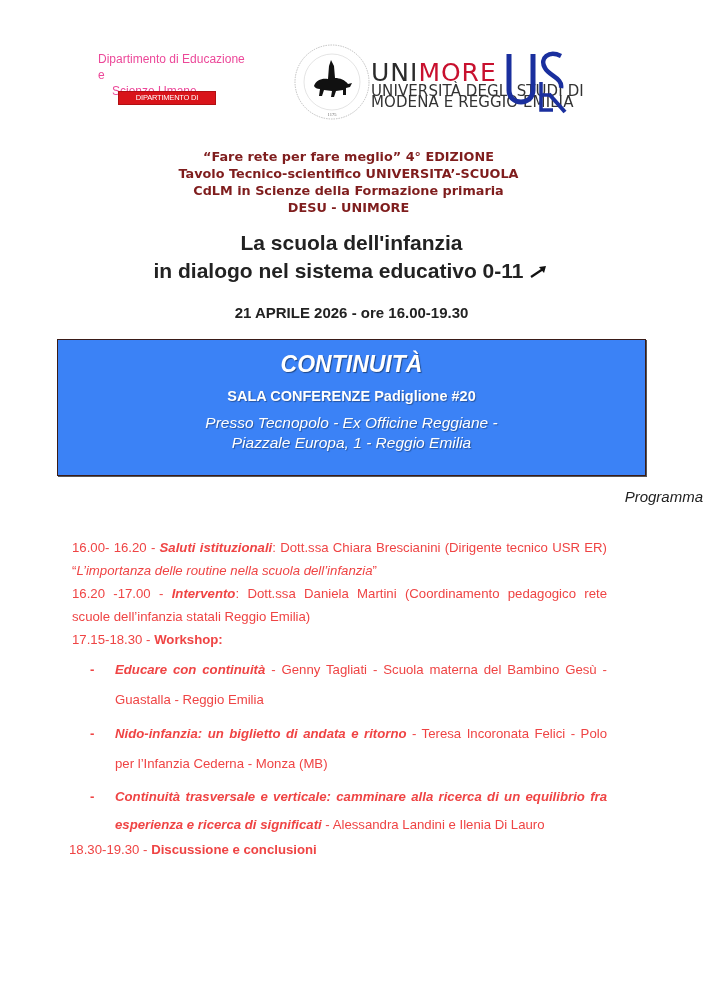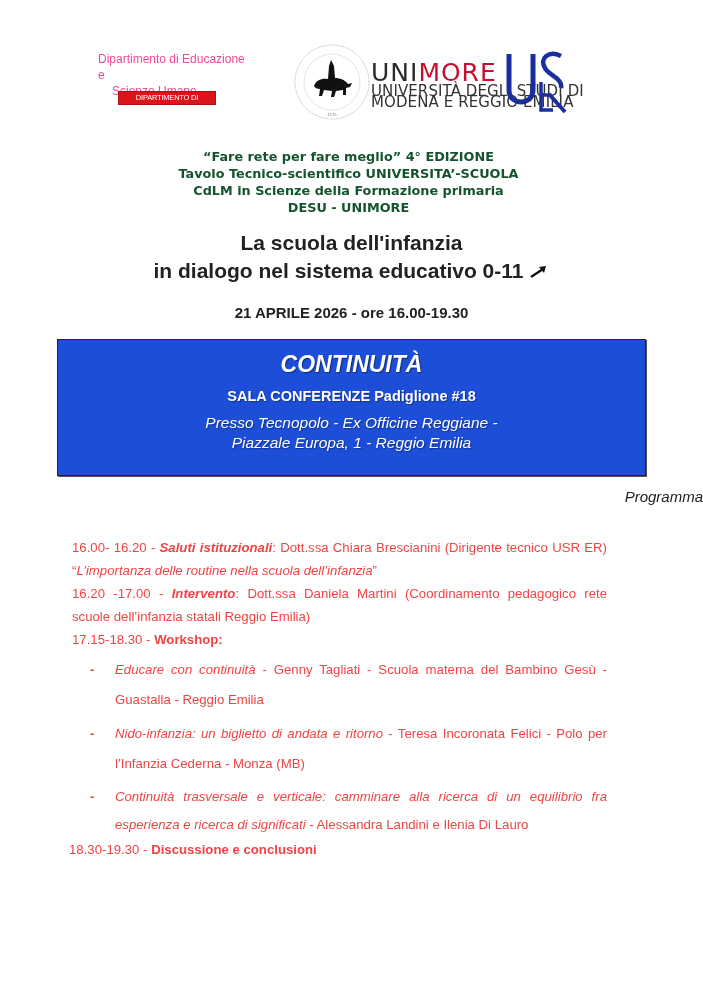--- a/index.html
+++ b/index.html
@@ -17,47 +17,47 @@
   .unimore { position: absolute; left: 371px; top: 60px; }
   .unimore .brand { font-size: 25px; letter-spacing: 1px; line-height: 26px; font-family: "DejaVu Sans", sans-serif; font-weight: normal; }
   .unimore .brand .uni { color: #2b2b2b; }
   .unimore .brand .more { color: #c8102e; }
   .unimore .sub { font-size: 15px; line-height: 11px; color: #333; font-family: "DejaVu Sans", sans-serif; letter-spacing: 0.1px; }
 
   .usr { position: absolute; left: 505px; top: 50px; width: 70px; height: 64px; }
 
   
   .red-lines { position: absolute; left: 0; top: 148px; width: 697px; text-align: center;
-               color: #14532d; font-family: "DejaVu Sans", sans-serif; font-weight: bold; font-size: 12.8px; line-height: 17px; }
+               color: #7f1d1d; font-family: "DejaVu Sans", sans-serif; font-weight: bold; font-size: 12.8px; line-height: 17px; }
   .red-lines div { white-space: nowrap; }
 
   
   .title { position: absolute; left: 0; top: 229px; width: 703px; text-align: center; font-size: 21px; font-weight: bold;
            line-height: 28px; color: #222; }
   .title .line2 { position: relative; }
   .arrow-icon { display: inline-block; width: 20px; height: 14px; margin-left: 6px; vertical-align: middle; }
 
   .date { position: absolute; left: 0; top: 304px; width: 703px; text-align: center; font-size: 15px; font-weight: bold; color: #222; }
 
   
-  .redbox { position: absolute; left: 57px; top: 339px; width: 587px; height: 135px; background: #1d4ed8;
+  .redbox { position: absolute; left: 57px; top: 339px; width: 587px; height: 135px; background: #3b82f6;
             border: 1px solid #3a1c18; box-shadow: 1px 1px 0 #555; text-align: center; color: #fff; }
   .redbox .cont { font-size: 23px; font-weight: bold; font-style: italic; margin-top: 10px; line-height: 28px; text-shadow: 1px 1px 1px rgba(0,0,0,0.45); }
   .redbox .sala { font-size: 14.5px; font-weight: bold; margin-top: 9px; line-height: 18px; text-shadow: 1px 1px 1px rgba(0,0,0,0.35); }
   .redbox .addr { font-size: 15.5px; font-style: italic; margin-top: 8px; line-height: 20px; text-shadow: 1px 1px 1px rgba(0,0,0,0.35); }
 
   .programma { position: absolute; left: 0; top: 488px; width: 703px; text-align: right; font-size: 15px; font-style: italic; color: #222; }
 
   
   .prog { position: absolute; left: 72px; top: 536px; width: 535px; font-size: 13.2px; color: #ef4444; }
   .prog .row { line-height: 23px; text-align: justify; }
   .ws { margin-top: 0; }
   .ws-item { position: relative; padding-left: 43px; line-height: 30px; text-align: justify; font-size: 13.2px; }
   .ws-item .dash { position: absolute; left: 18px; top: 0; font-weight: bold; }
-  .ws-item .b { font-weight: normal; font-style: italic; }
+  .ws-item .b { font-weight: bold; font-style: italic; }
   .ws-item.three { line-height: 28px; }
   .ws-item.three .last { line-height: 22px; display: block; }
   .final { line-height: 22px; margin-left: -3px; }
   b.bi { font-weight: bold; font-style: italic; }
   i.it { font-style: italic; }
 </style>
 </head>
 <body>
 
 <div class="dept">
@@ -98,21 +98,21 @@
   <div class="line2"><span>in dialogo nel sistema educativo 0-11</span><svg class="arrow-icon" viewBox="0 0 20 14">
         <path d="M2 12 L14 4" stroke="#111" stroke-width="2.2"></path>
         <path d="M10 2 L17 1 L15 8 Z" fill="#111"></path>
       </svg></div>
 </div>
 
 <div class="date">21 APRILE 2026 - ore 16.00-19.30</div>
 
 <div class="redbox">
   <div class="cont">CONTINUITÀ</div>
-  <div class="sala">SALA CONFERENZE Padiglione #18</div>
+  <div class="sala">SALA CONFERENZE Padiglione #20</div>
   <div class="addr">
     <div>Presso Tecnopolo - Ex Officine Reggiane -</div>
     <div>Piazzale Europa, 1 - Reggio Emilia</div>
   </div>
 </div>
 
 <div class="programma">Programma</div>
 
 <div class="prog">
   <div class="row">

